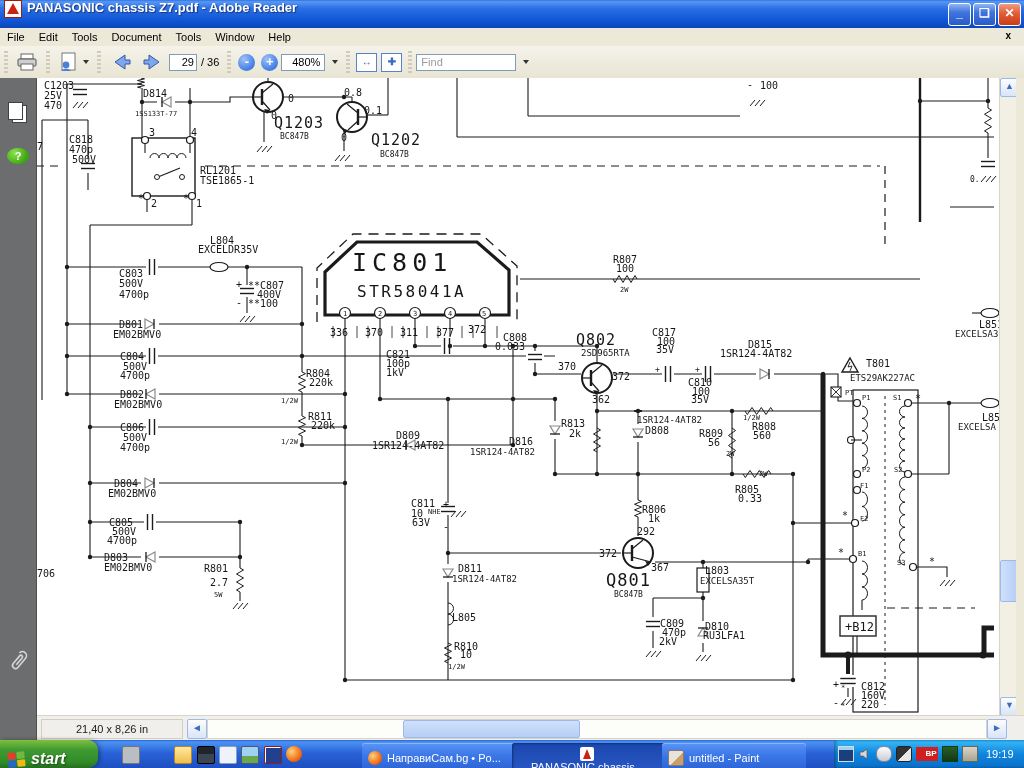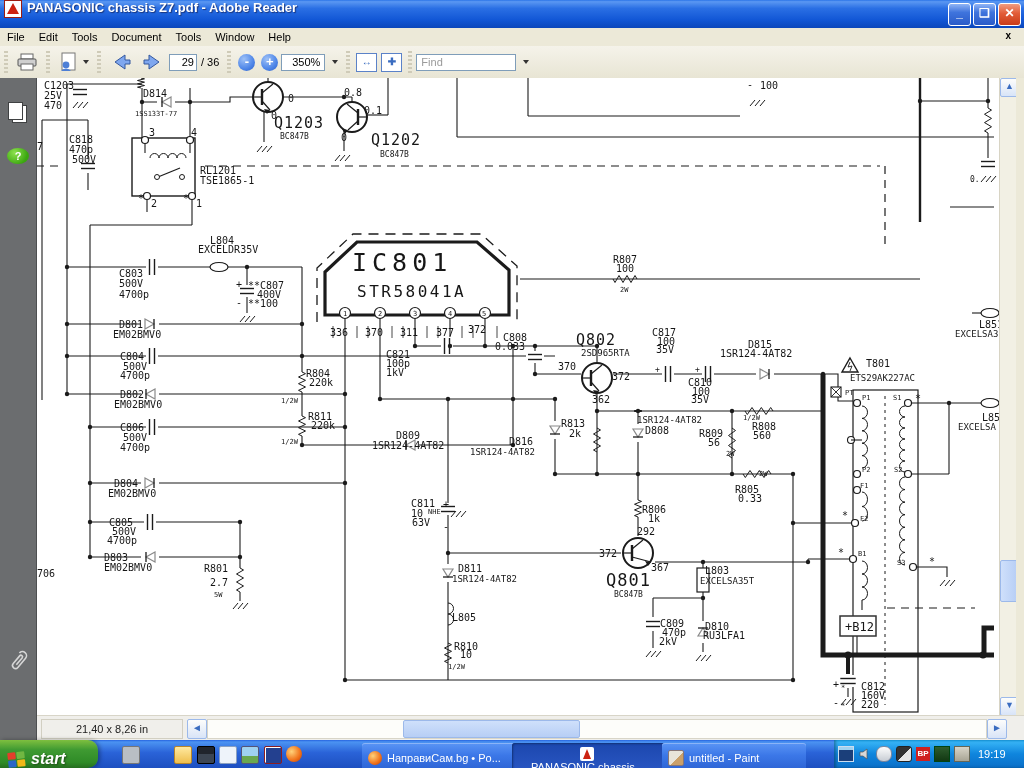--- a/index.html
+++ b/index.html
@@ -149,21 +149,21 @@
   <div class="tbtn">
     <svg width="24" height="20" viewBox="0 0 24 20">
       <path d="M8,3 L18,10 L8,17 V12 H3 V8 H8 Z" fill="#7fa7ef" stroke="#35589e"></path>
     </svg>
   </div>
   <input class="pagebox" value="29" style="">
   <span class="slash">/ 36</span>
   <div class="grip"></div>
   <div class="zoomcircle">-</div>
   <div class="zoomcircle">+</div>
-  <div class="zoombox">350%</div>
+  <div class="zoombox">480%</div>
   <div class="tbtn">
       <div class="caret"></div>
     </div>
   <div class="grip"></div>
   <div class="fiticon">↔</div>
   <div class="fiticon">✚</div>
   <div class="grip"></div>
   <div class="findbox">Find</div>
   <div class="tbtn">
       <div class="caret"></div>
@@ -766,18 +766,18 @@
 
   <div class="tray">
     <span class="trayicon" style="background:#1b3f7a;border:1px solid #cde;box-shadow:inset 0 3px 0 #9fd2f0;"></span>
     <span class="trayicon">
       <svg width="14" height="14">
           <path d="M2,5 H5 L9,2 V12 L5,9 H2 Z" fill="#d8d8d8" stroke="#555" stroke-width=".7"></path>
         </svg>
     </span>
     <span class="trayicon" style="border-radius:45%;background:linear-gradient(180deg,#fdfdfd,#c8cdd4);border:1px solid #889;"></span>
     <span class="trayicon" style="background:linear-gradient(135deg,#333 50%,#e8e8e8 50%);border:1px solid #222;border-radius:3px;"></span>
-    <span class="trayicon" style="background:#cf2020;color:#fff;font-size:8px;font-weight:bold;text-align:center;line-height:14px;">BP</span>
+    <span class="trayicon" style="background:#cf2020;color:#fff;font-size:8px;font-weight:bold;text-align:center;line-height:14px;padding-left:8px;">BP</span>
     <span class="trayicon" style="background:linear-gradient(180deg,#2d5c2d,#123812);border:1px solid #041;"></span>
     <span class="trayicon" style="background:linear-gradient(180deg,#d8d4c8,#a8a494);border:1px solid #665;"></span>
     <span class="clock">19:19</span>
   </div>
 </div>
 
 </body></html>

